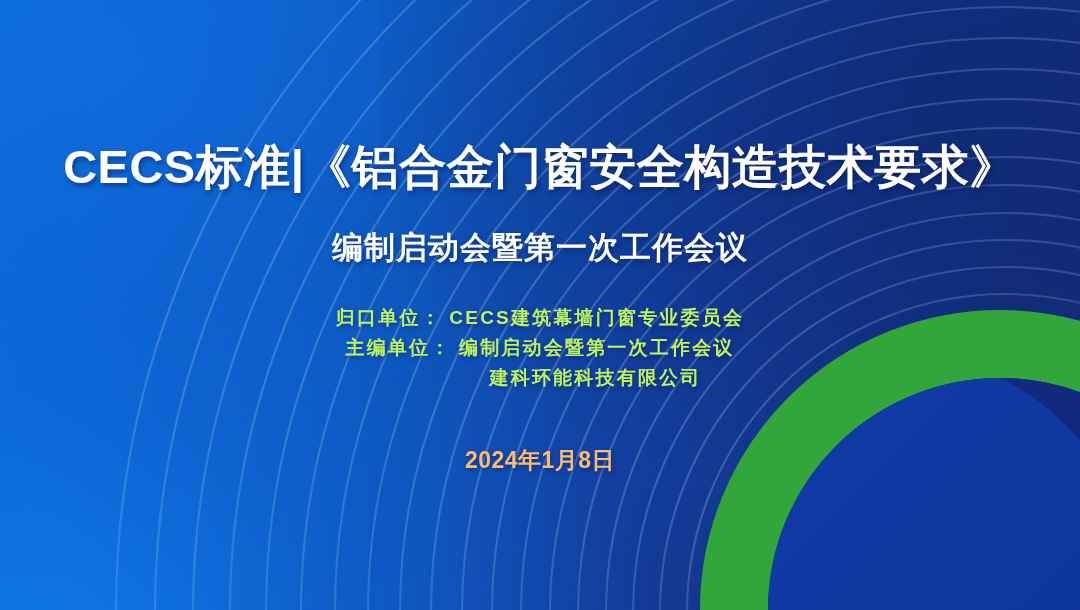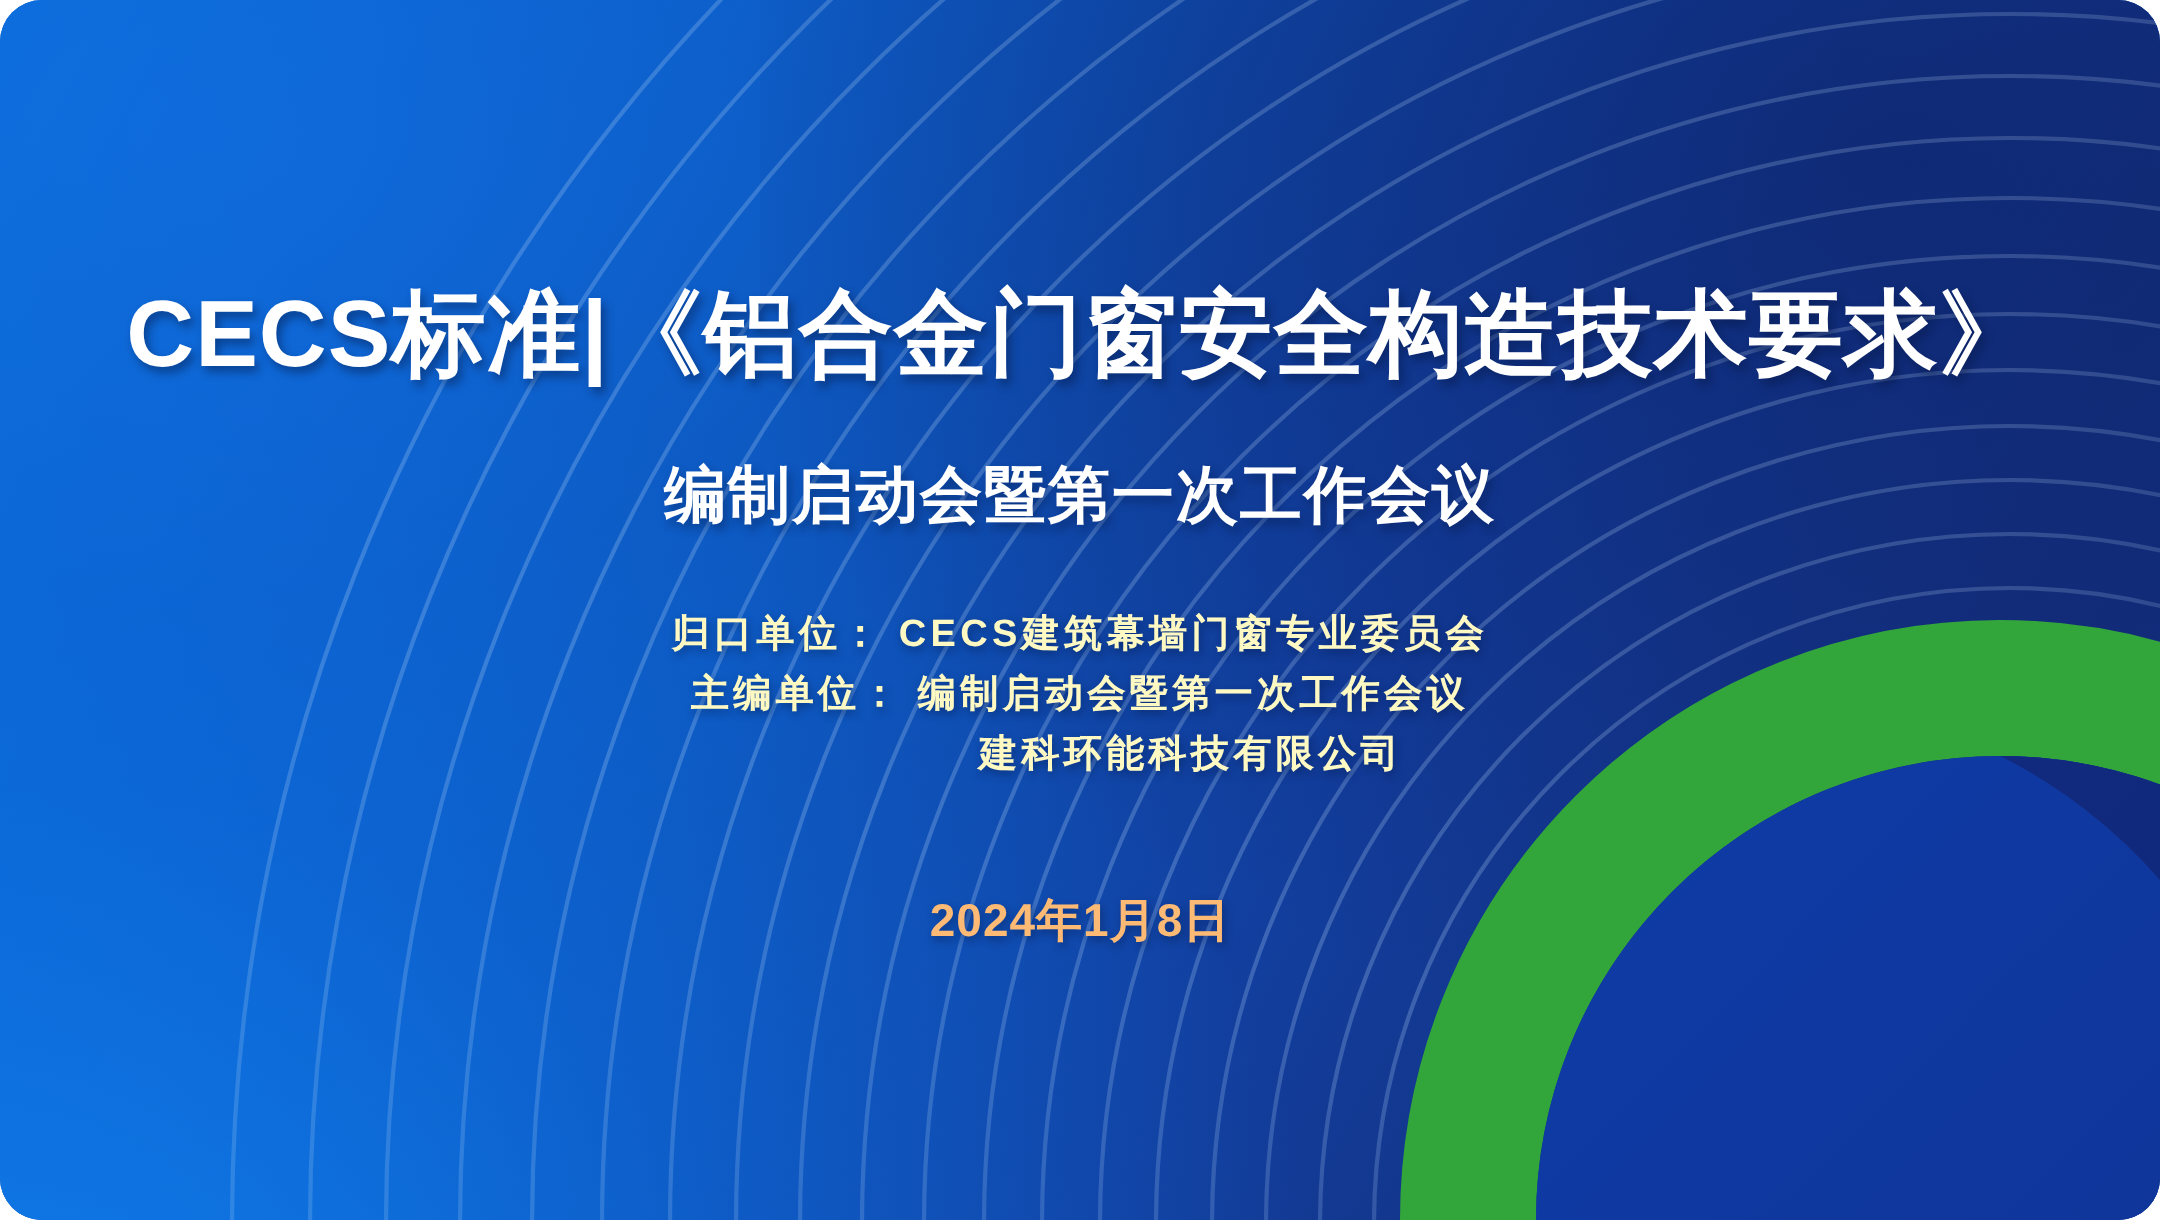--- a/index.html
+++ b/index.html
@@ -10,21 +10,20 @@
   body {
     font-family: "Liberation Sans", "DejaVu Sans", sans-serif;
   }
 
   .slide {
     position: relative;
     width: 1080px;
     height: 610px;
     overflow: hidden;
     background: #0c5cc4;
-    border-radius: 21px;
   }
 
   
   .bg-base {
     position: absolute;
     inset: 0;
     background:
       linear-gradient(118deg,
         #0a6fdc 0%,
         #0b63cf 18%,
@@ -120,21 +119,21 @@
   }
 
   .orgs {
     position: absolute;
     top: 303px;
     left: 0;
     width: 1080px;
     text-align: center;
   }
   .org-line {
-    color: #fef9c3;
+    color: #bef264;
     font-size: 19px;
     font-weight: bold;
     letter-spacing: 2.2px;
     line-height: 30px;
     text-shadow: 1px 2px 4px rgba(4,20,60,0.42);
     white-space: nowrap;
   }
   .org-line.indent {
     padding-left: 67px;
     margin-left: 44px;

